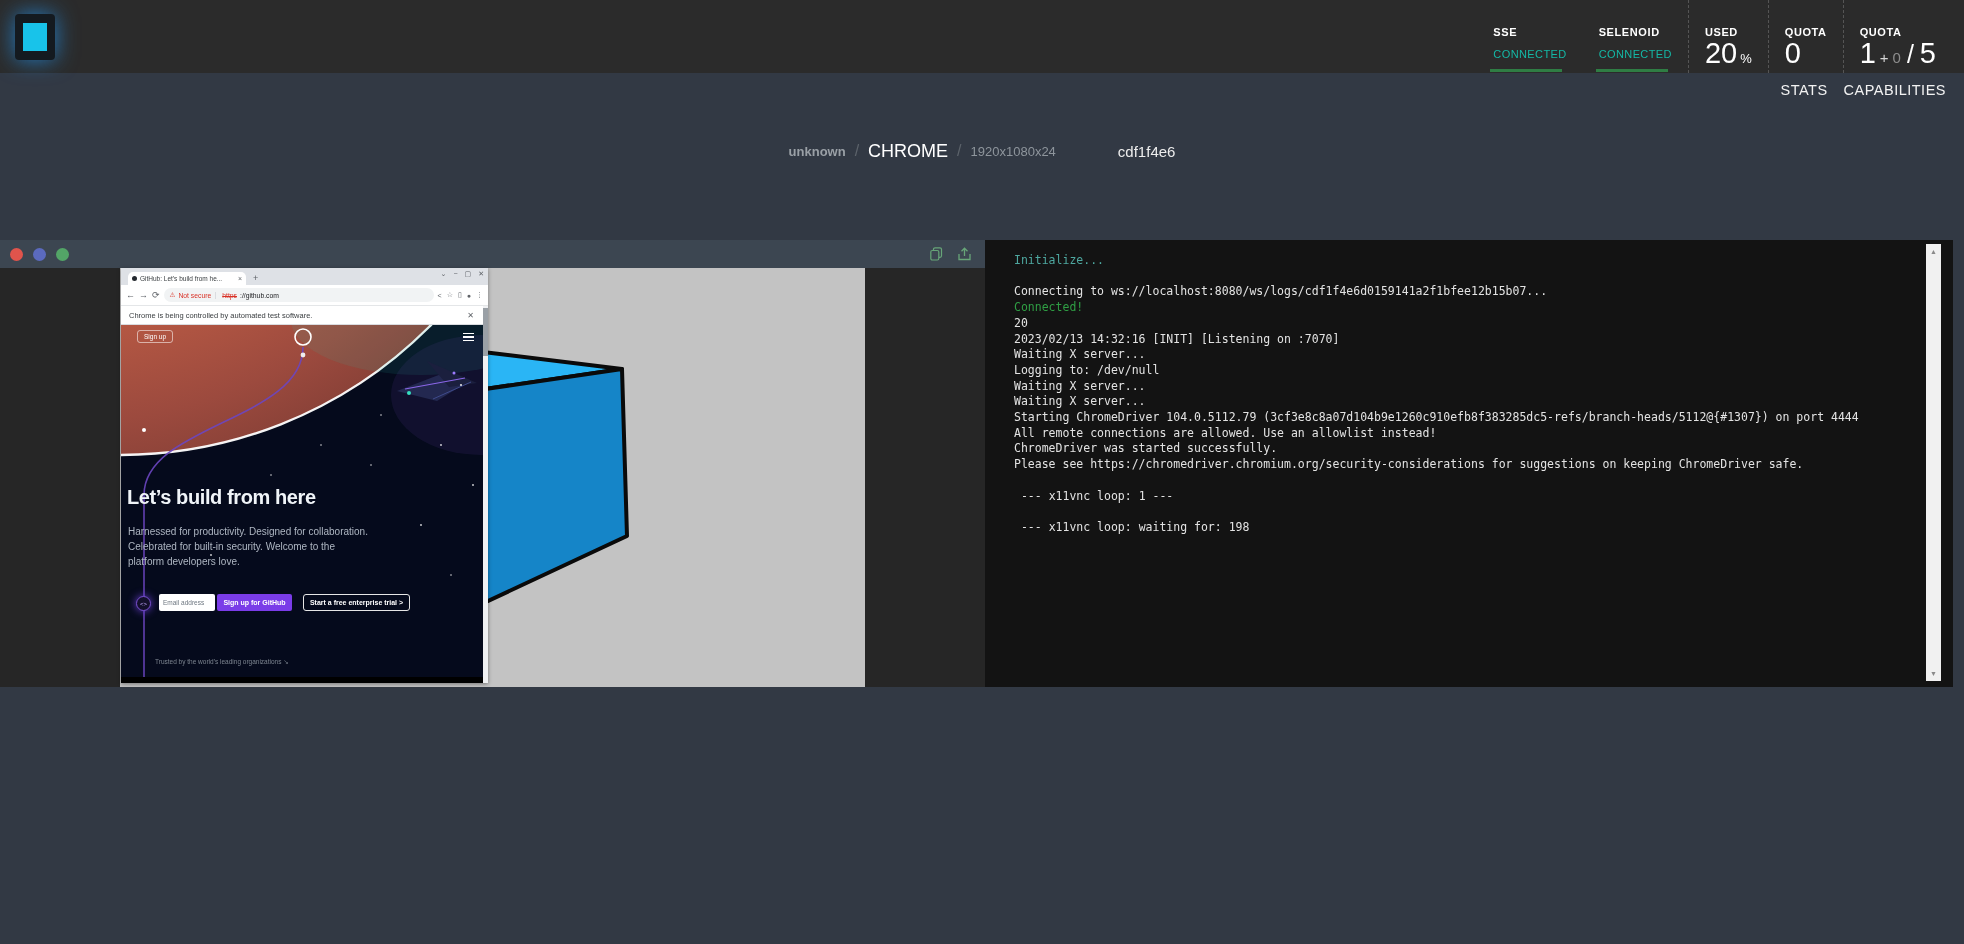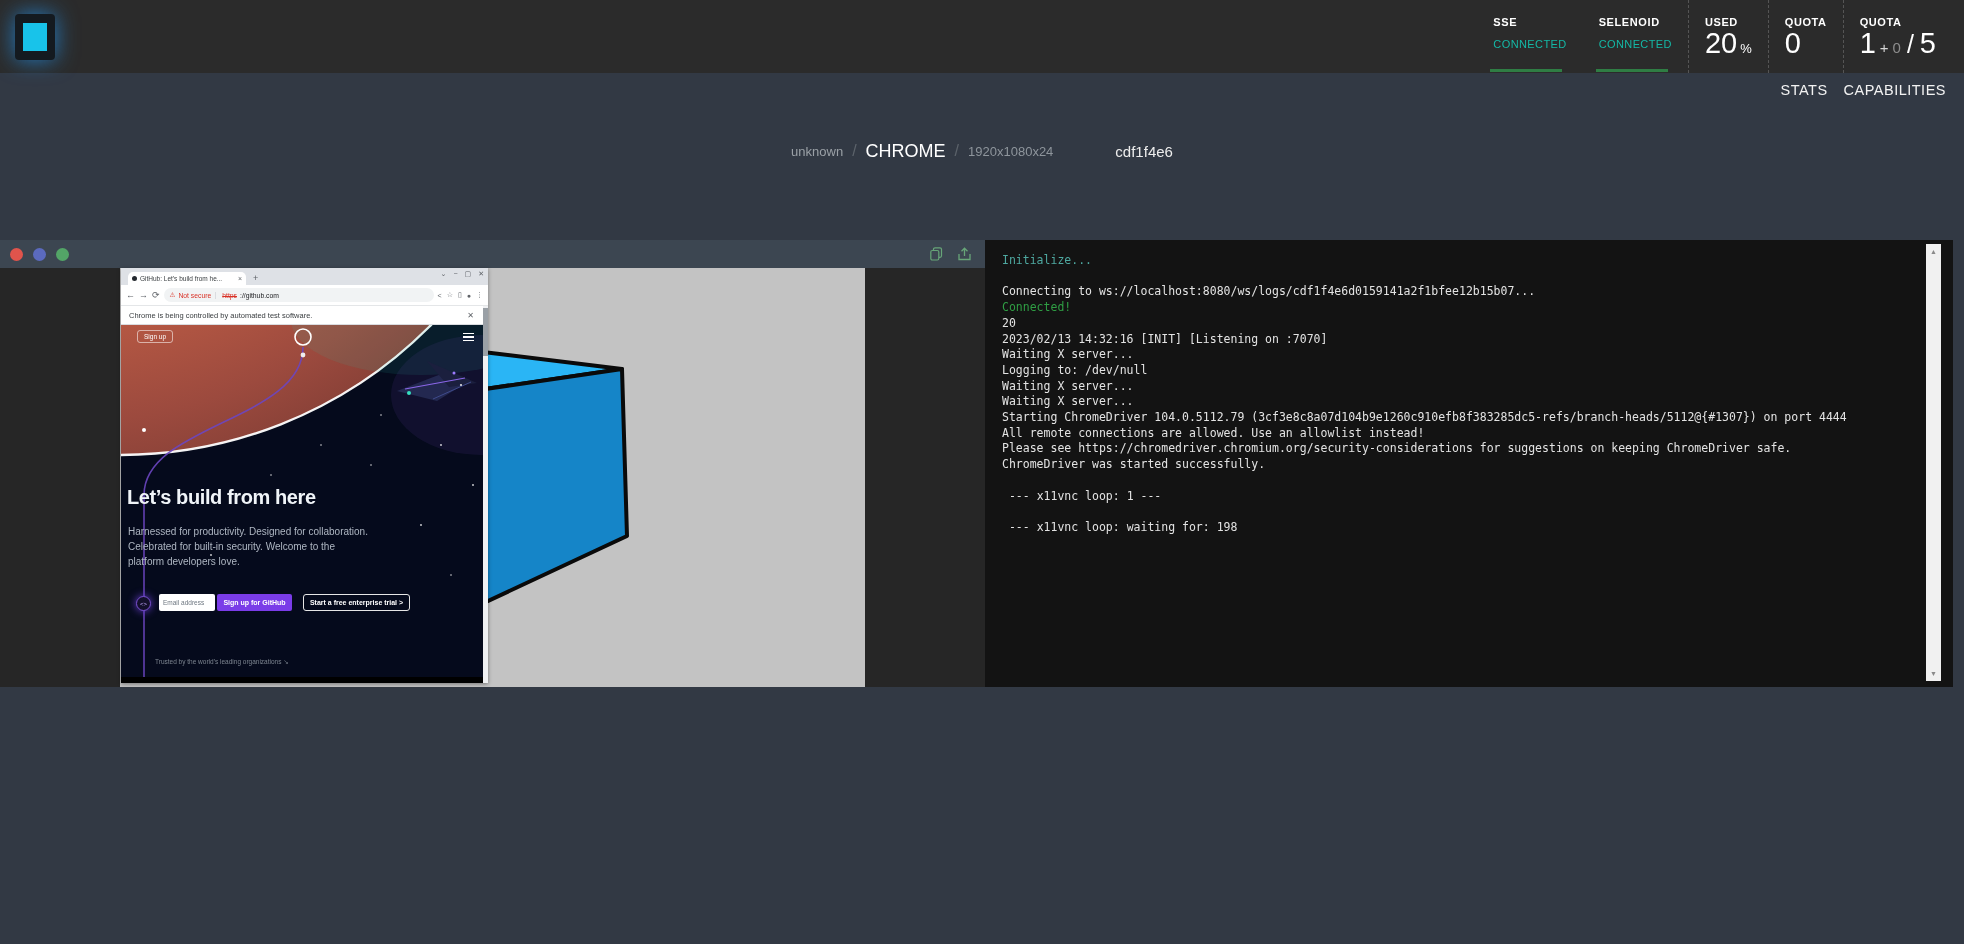--- a/index.html
+++ b/index.html
@@ -15,41 +15,41 @@
   .topbar { position:absolute; top:0; left:0; width:100%; height:73px; background:#2b2b2b; display:flex; align-items:center; }
   .logo { width:40px; height:46px; margin-left:15px; background:#141a20; border-radius:4px;
           display:flex; align-items:center; justify-content:center;
           box-shadow:0 0 22px rgba(33,150,243,.75); }
   .logo-inner { width:24px; height:28px; background:#18c3ea; }
   .filter-input { margin-left:35px; width:420px; background:transparent; border:none; outline:none;
                   font-size:17px; color:#ccc; font-family:"Liberation Sans", sans-serif; }
   .filter-input::placeholder { color:#8b8b8b; }
 
   .status { margin-left:auto; display:flex; height:100%; padding-right:12px; }
-  .st-block { position:relative; display:flex; flex-direction:column; justify-content:flex-start;
-              padding:16px 16px 13px 16px; }
+  .st-block { position:relative; display:flex; flex-direction:column; justify-content:space-between;
+              padding:26px 16px 13px 16px; }
   .st-block.dashed { border-left:1px dashed #555; }
   .st-label { font-size:11px; font-weight:bold; color:#fff; letter-spacing:.6px; }
   .st-conn { font-size:11px; color:#14b8a6; letter-spacing:.4px; margin-top:10px; }
   .conn-underline { position:absolute; bottom:1px; left:13px; width:72px; height:3px; background:#2f7d44; }
   .st-num { font-size:29px; font-weight:400; color:#fff; line-height:30px; }
   .st-unit { font-size:13px; margin-left:3px; }
   .q-cur,.q-tot { font-size:29px; }
   .q-plus { font-size:15px; color:#d6d6d6; margin:0 4px; }
   .q-pend { font-size:15px; color:#8d8d8d; }
   .q-slash { font-size:25px; margin:0 6px; }
 
   
   .nav-tabs { position:absolute; top:82px; right:18px; display:flex; gap:16px; }
   .nav-tab { font-size:14.5px; color:#f2f2f2; letter-spacing:.5px; cursor:pointer; }
 
   
   .session { position:absolute; top:136px; left:0; width:100%; height:30px;
              display:flex; justify-content:center; align-items:center; }
-  .sess-name { font-size:13px; color:#9aa0a6; }
+  .sess-name { font-size:13px; color:#9aa0a6;font-weight:bold; }
   .sess-slash { font-size:16px; color:#5c636b; margin:0 9px; }
   .sess-browser { font-size:18px; color:#fff; }
   .sess-res { font-size:13px; color:#8e959c; }
   .sess-id { font-size:15px; color:#ededed; margin-left:62px; cursor:pointer; }
 
   
   .vnc-panel { position:absolute; left:0; top:240px; width:985px; height:447px; }
   .vnc-header { height:28px; background:#3c4651; display:flex; align-items:center; }
   .dot { width:13px; height:13px; border-radius:50%; margin-left:10px; }
   .dot.r { background:#e0544c; }
@@ -117,21 +117,21 @@
   .gh-trusted { position:absolute; left:34px; top:333px; font-size:6.5px; color:#7d8590; }
   .gh-footer { position:absolute; left:0; bottom:0; width:100%; height:6px; background:#000; }
   .pg-scroll { position:absolute; right:0; top:38px; bottom:0; width:5px; background:#f0f1f3; z-index:3; }
   .pg-thumb { position:absolute; top:2px; left:0; width:5px; height:48px; background:#9aa0a6; }
 
   
   .log-panel { position:absolute; left:985px; top:240px; width:968px; height:447px; background:#131313; }
   .log-lines { position:absolute; left:17px; top:13px; right:44px;
                font-family:"DejaVu Sans Mono", monospace; font-size:11.5px; line-height:15.7px;
                color:#e3e3e3; }
-  .log-line { min-height:15.7px; white-space:pre-wrap; }
+  .log-line { min-height:15.7px; white-space:pre-wrap;margin-left:12px; }
   .t-teal { color:#4ea8a0; }
   .t-green { color:#2f9e44; }
   .log-scroll { position:absolute; right:12px; top:4px; width:15px; height:437px; background:#f1f1f1; }
   .scroll-arrow { position:absolute; left:0; width:15px; text-align:center; font-size:7px; color:#8a8a8a; cursor:pointer; }
   .scroll-arrow.up { top:4px; }
   .scroll-arrow.dn { bottom:4px; }
 </style>
 </head>
 <body>
 
@@ -317,22 +317,22 @@
     <div class="log-line">Connecting to ws://localhost:8080/ws/logs/cdf1f4e6d0159141a2f1bfee12b15b07...</div>
     <div class="log-line t-green">Connected!</div>
     <div class="log-line">20</div>
     <div class="log-line">2023/02/13 14:32:16 [INIT] [Listening on :7070]</div>
     <div class="log-line">Waiting X server...</div>
     <div class="log-line">Logging to: /dev/null</div>
     <div class="log-line">Waiting X server...</div>
     <div class="log-line">Waiting X server...</div>
     <div class="log-line">Starting ChromeDriver 104.0.5112.79 (3cf3e8c8a07d104b9e1260c910efb8f383285dc5-refs/branch-heads/5112@{#1307}) on port 4444</div>
     <div class="log-line">All remote connections are allowed. Use an allowlist instead!</div>
+    <div class="log-line">ChromeDriver was started successfully.</div>
     <div class="log-line">Please see https://chromedriver.chromium.org/security-considerations for suggestions on keeping ChromeDriver safe.</div>
-    <div class="log-line">ChromeDriver was started successfully.</div>
     <div class="log-line"></div>
     <div class="log-line"> --- x11vnc loop: 1 ---</div>
     <div class="log-line"></div>
     <div class="log-line"> --- x11vnc loop: waiting for: 198</div>
     <div class="log-line"></div>
   </div>
   <div class="log-scroll">
     <span class="scroll-arrow up">▲</span>
     <span class="scroll-arrow dn">▼</span>
   </div>

